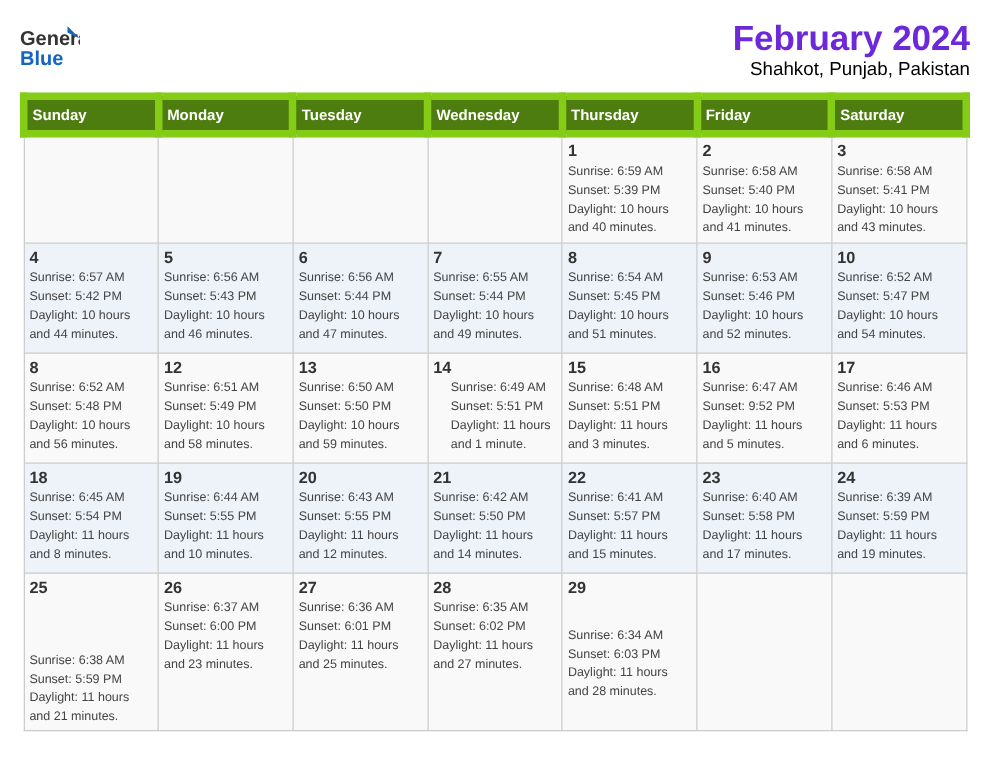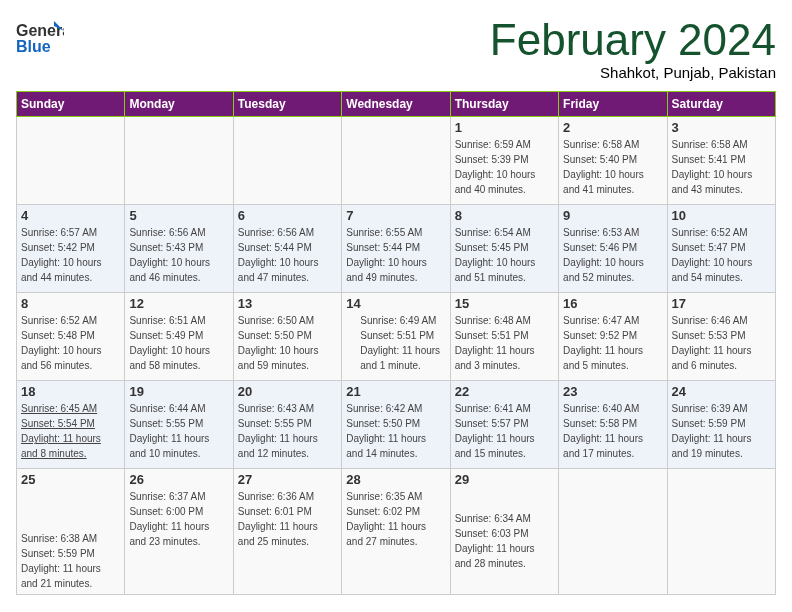--- a/index.html
+++ b/index.html
@@ -18,42 +18,42 @@
     }
     .logo {
       display: flex;
       flex-direction: column;
       align-items: flex-start;
     }
     .title-area {
       text-align: right;
     }
     .month-title {
-      font-size: 44px;
-      font-weight: normal;
-      color: #14532d;
+      font-size: 28px;
+      font-weight: bold;
+      color: #6d28d9;
       line-height: 1.1;
     }
     .subtitle {
       font-size: 15px;
       color: #000000;
     }
     table {
       width: 100%;
       border-collapse: collapse;
       table-layout: fixed;
     }
     thead tr th {
-      background-color: #701a75;
+      background-color: #4d7c0f;
       color: #fff;
       font-size: 12px;
       font-weight: bold;
       padding: 5px 4px;
       text-align: left;
-      border: 1px solid #84cc16;
+      border: 6px solid #84cc16;
     }
     tbody tr td {
       vertical-align: top;
       font-size: 10.5px;
       color: #333;
       border: 1px solid #ccc;
       padding: 3px 4px;
       height: 88px;
     }
     tbody tr:nth-child(odd) td {
@@ -231,21 +231,21 @@
           <span class="day-num">17</span>
           <div class="day-info" style="white-space: pre-line;">Sunrise: 6:46 AM
 Sunset: 5:53 PM
 Daylight: 11 hours
 and 6 minutes.</div>
         </td>
       </tr>
       <tr>
         <td>
           <span class="day-num">18</span>
-          <div class="day-info" style="white-space: pre-line; text-decoration: underline;">Sunrise: 6:45 AM
+          <div class="day-info" style="white-space: pre-line;">Sunrise: 6:45 AM
 Sunset: 5:54 PM
 Daylight: 11 hours
 and 8 minutes.</div>
         </td>
         <td>
           <span class="day-num">19</span>
           <div class="day-info" style="white-space: pre-line;">Sunrise: 6:44 AM
 Sunset: 5:55 PM
 Daylight: 11 hours
 and 10 minutes.</div>

